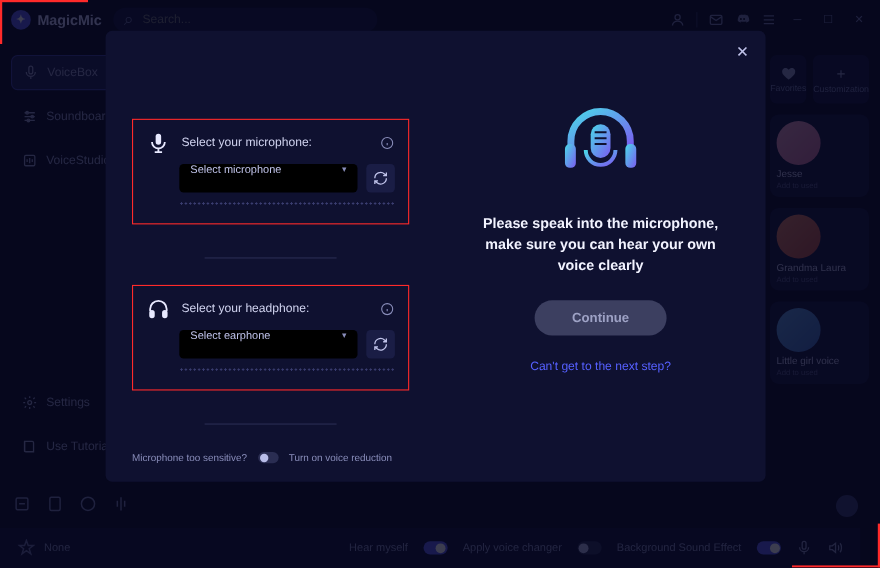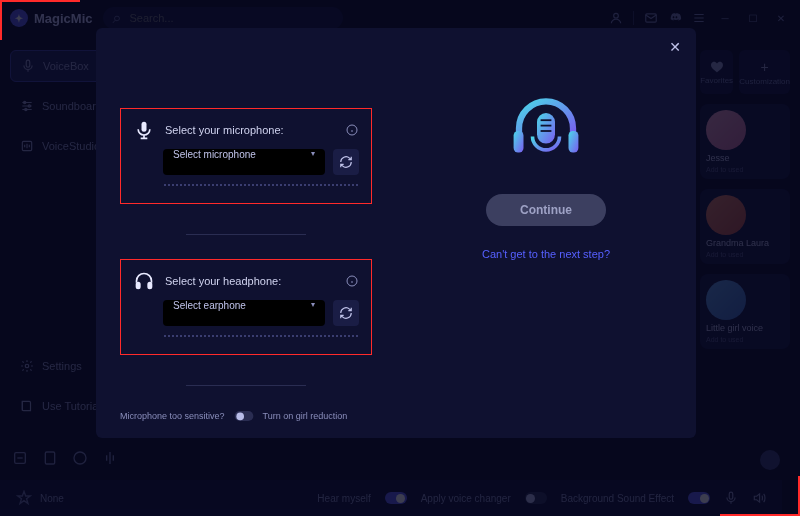--- a/index.html
+++ b/index.html
@@ -311,21 +311,21 @@
         </div>
       </div>
       <div class="dots"></div>
     </div>
     <div class="hr"></div>
     <div class="noise">
       <span>Microphone too sensitive?</span>
       <div class="toggle">
           <div class="knob"></div>
         </div>
-      <span>Turn on girl reduction</span>
+      <span>Turn on voice reduction</span>
     </div>
   </div>
 
   <div class="right-pane">
     <div class="hero">
       <svg viewBox="0 0 100 100">
         <defs>
           <linearGradient id="g1" x1="0" y1="0" x2="1" y2="1">
               <stop offset="0" stop-color="#4ad8e8"></stop>
               <stop offset="1" stop-color="#7a5cf0"></stop>
@@ -336,18 +336,19 @@
         <rect x="75" y="50" width="11" height="24" rx="5" fill="url(#g1)"></rect>
         <rect x="40" y="30" width="20" height="34" rx="10" fill="url(#g1)"></rect>
         <path d="M35 56 a15 15 0 0 0 30 0" fill="none" stroke="url(#g1)" stroke-width="4"></path>
         <line x1="50" y1="71" x2="50" y2="80" stroke="url(#g1)" stroke-width="4"></line>
         <line x1="42" y1="82" x2="58" y2="82" stroke="url(#g1)" stroke-width="4" stroke-linecap="round"></line>
         <line x1="44" y1="38" x2="56" y2="38" stroke="#0f1130" stroke-width="2"></line>
         <line x1="44" y1="44" x2="56" y2="44" stroke="#0f1130" stroke-width="2"></line>
         <line x1="44" y1="50" x2="56" y2="50" stroke="#0f1130" stroke-width="2"></line>
       </svg>
     </div>
+    <div class="instr">Please speak into the microphone, make sure you can hear your own voice clearly</div>
     <div class="continue">
       <span>Continue</span>
     </div>
     <div class="link">Can't get to the next step?</div>
   </div>
 </div>
 
 </body></html>

